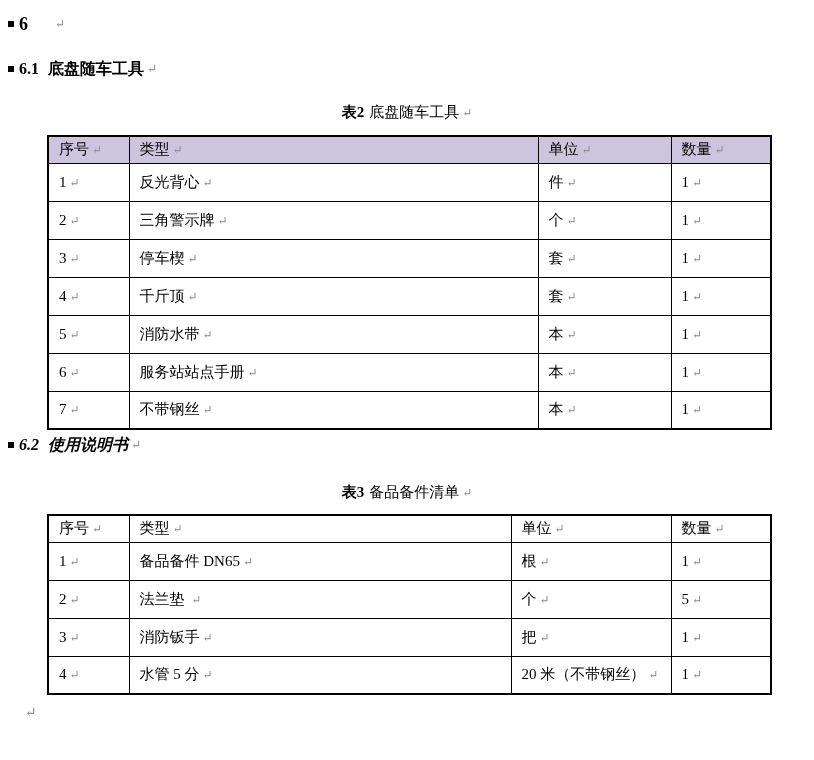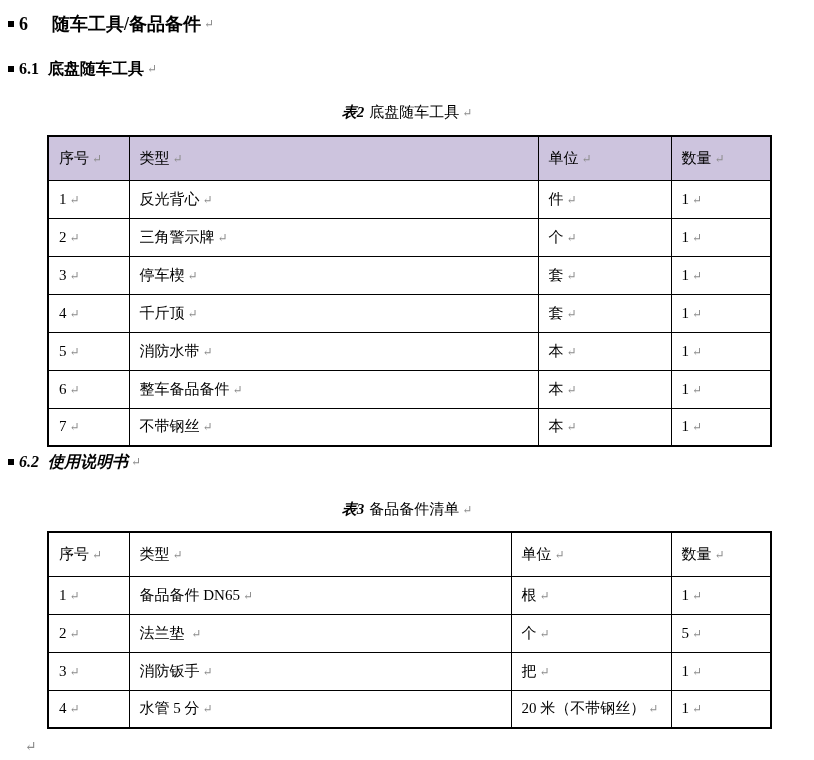--- a/index.html
+++ b/index.html
@@ -27,54 +27,53 @@
   .h-sec .hnum{margin-right:9px;}
   
   .pilcrow{
     color:#8c8c8c;font-size:12px;font-weight:normal;
     margin-left:3px;line-height:1;
   }
   
   .caption{
     text-align:center;font-size:15px;line-height:20px;margin-top:22px;
   }
-  .caption .cap-label{font-weight:bold;margin-right:5px;font-style:italic;}
+  .caption .cap-label{font-weight:bold;margin-right:5px;}
   .caption.c2{margin-top:26px;text-align:center;}
   
   table.t{
     border-collapse:collapse;table-layout:fixed;
     margin-left:47px;margin-top:13px;
     width:723px;
     font-size:15px;
     border:2px solid #000;
   }
   table.t2{margin-top:12px;}
   table.t th,table.t td{
     border:1px solid #000;
     text-align:left;vertical-align:middle;
     padding:0 4px 0 10px;
     font-weight:normal;
     overflow:hidden;white-space:nowrap;
   }
-  table.t thead tr{height:44px;}
+  table.t thead tr{height:27px;}
   table.t tbody tr{height:38px;}
   table.t1 th{background:var(--hdr-bg,#cdc4de);}
   table.t2 th{background:#fff;}
   .tail-mark{padding-left:25px;margin-top:8px;}
   .tail-mark .pilcrow{font-size:14px;margin-left:0;}
 </style>
 </head>
 <body>
 
 <div class="doc">
 
   <h1 class="h-main">
     <span class="bullet"></span>
     <span class="hnum">6</span>
-    <span class="htext">随车工具/备品备件</span>
     <span class="pilcrow">↵</span>
   </h1>
 
   <h2 class="h-sec s1">
     <span class="bullet"></span>
     <span class="hnum">6.1</span>
     <span class="htext">底盘随车工具</span>
     <span class="pilcrow">↵</span>
   </h2>
 
@@ -123,21 +122,21 @@
           <td><span class="ct">1</span><span class="pilcrow">↵</span></td>
         </tr>
         <tr>
           <td><span class="ct">5</span><span class="pilcrow">↵</span></td>
           <td><span class="ct">消防水带</span><span class="pilcrow">↵</span></td>
           <td><span class="ct">本</span><span class="pilcrow">↵</span></td>
           <td><span class="ct">1</span><span class="pilcrow">↵</span></td>
         </tr>
         <tr>
           <td><span class="ct">6</span><span class="pilcrow">↵</span></td>
-          <td><span class="ct">整车备品备件</span><span class="pilcrow">↵</span></td>
+          <td><span class="ct">服务站站点手册</span><span class="pilcrow">↵</span></td>
           <td><span class="ct">本</span><span class="pilcrow">↵</span></td>
           <td><span class="ct">1</span><span class="pilcrow">↵</span></td>
         </tr>
         <tr>
           <td><span class="ct">7</span><span class="pilcrow">↵</span></td>
           <td><span class="ct">不带钢丝</span><span class="pilcrow">↵</span></td>
           <td><span class="ct">本</span><span class="pilcrow">↵</span></td>
           <td><span class="ct">1</span><span class="pilcrow">↵</span></td>
         </tr>
       </tbody>

